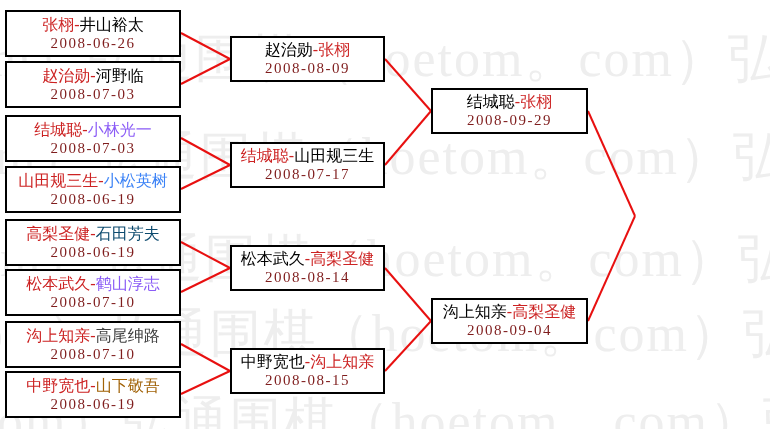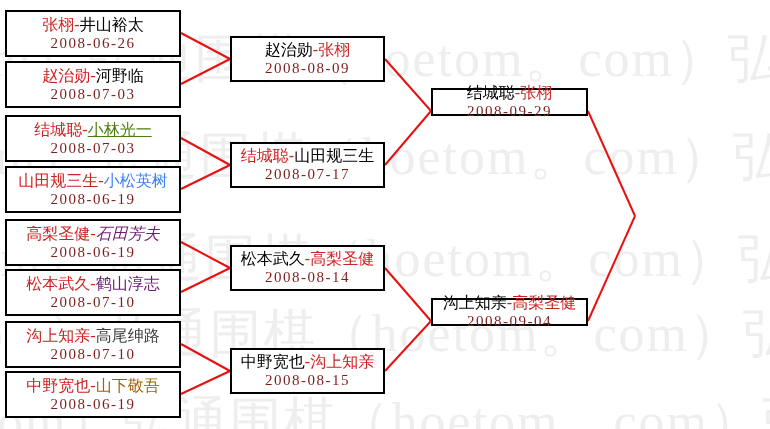--- a/index.html
+++ b/index.html
@@ -16,21 +16,21 @@
   #connectors{position:absolute;left:0;top:0;z-index:1;}
   .conn{stroke:#e81010;stroke-width:2;}
   
   .box{
     position:absolute;box-sizing:border-box;border:2px solid #000;background:#fff;
     display:flex;flex-direction:column;justify-content:center;align-items:center;
     z-index:2;text-align:center;
   }
   .r1{left:5px;width:176px;height:47px;}
   .r2{left:230px;width:155px;height:46px;text-align:right;}
-  .r3{left:431px;width:157px;height:28px;}
+  .r3{left:431px;width:157px;height:46px;}
   .r4{left:635px;width:130px;height:46px;}
   .names{font-size:16px;line-height:1.2;color:#000;white-space:nowrap;}
   .date{font-size:15px;line-height:1.25;color:#7f1d1d;letter-spacing:1.5px;white-space:nowrap;}
 </style>
 </head>
 <body>
 
 <div id="stage">
 
   <div class="wm" style="left:-555px;top:33px"><span>弘通围棋（hoetom。com）</span><span>弘通围棋（hoetom。com）</span><span>弘通围棋（hoetom。com）</span></div>
@@ -58,33 +58,33 @@
 
   <div class="box r1" style="top:10px">
     <div class="names"><span style="color: rgb(204, 34, 34);">张栩</span><span style="color: rgb(204, 34, 34);">-</span><span style="color: rgb(0, 0, 0);">井山裕太</span></div>
     <div class="date">2008-06-26</div>
   </div>
   <div class="box r1" style="top:61px">
     <div class="names"><span style="color: rgb(204, 34, 34);">赵治勋</span><span style="color: rgb(204, 34, 34);">-</span><span style="color: rgb(0, 0, 0);">河野临</span></div>
     <div class="date">2008-07-03</div>
   </div>
   <div class="box r1" style="top:115px">
-    <div class="names"><span style="color: rgb(204, 34, 34);">结城聪</span><span style="color: rgb(204, 34, 34);">-</span><span style="color: #4d7c0f; text-decoration: underline;">小林光一</span></div>
+    <div class="names"><span style="color: rgb(204, 34, 34);">结城聪</span><span style="color: rgb(204, 34, 34);">-</span><span style="color: #8b5cf6;">小林光一</span></div>
     <div class="date">2008-07-03</div>
   </div>
   <div class="box r1" style="top:166px">
     <div class="names"><span style="color: rgb(204, 34, 34);">山田规三生</span><span style="color: rgb(204, 34, 34);">-</span><span style="color: #3b82f6;">小松英树</span></div>
     <div class="date">2008-06-19</div>
   </div>
   <div class="box r1" style="top:219px">
-    <div class="names"><span style="color: rgb(204, 34, 34);">高梨圣健</span><span style="color: rgb(204, 34, 34);">-</span><span style="color: #701a75; font-style: italic;">石田芳夫</span></div>
+    <div class="names"><span style="color: rgb(204, 34, 34);">高梨圣健</span><span style="color: rgb(204, 34, 34);">-</span><span style="color: #0c4a6e;">石田芳夫</span></div>
     <div class="date">2008-06-19</div>
   </div>
   <div class="box r1" style="top:269px">
-    <div class="names"><span style="color: rgb(204, 34, 34);">松本武久</span><span style="color: rgb(204, 34, 34);">-</span><span style="color: #701a75;">鹤山淳志</span></div>
+    <div class="names"><span style="color: rgb(204, 34, 34);">松本武久</span><span style="color: rgb(204, 34, 34);">-</span><span style="color: #8b5cf6;">鹤山淳志</span></div>
     <div class="date">2008-07-10</div>
   </div>
   <div class="box r1" style="top:321px">
     <div class="names"><span style="color: rgb(204, 34, 34);">沟上知亲</span><span style="color: rgb(204, 34, 34);">-</span><span style="color: #404040;">高尾绅路</span></div>
     <div class="date">2008-07-10</div>
   </div>
   <div class="box r1" style="top:371px">
     <div class="names"><span style="color: rgb(204, 34, 34);">中野宽也</span><span style="color: rgb(204, 34, 34);">-</span><span style="color: #a16207;">山下敬吾</span></div>
     <div class="date">2008-06-19</div>
   </div>

